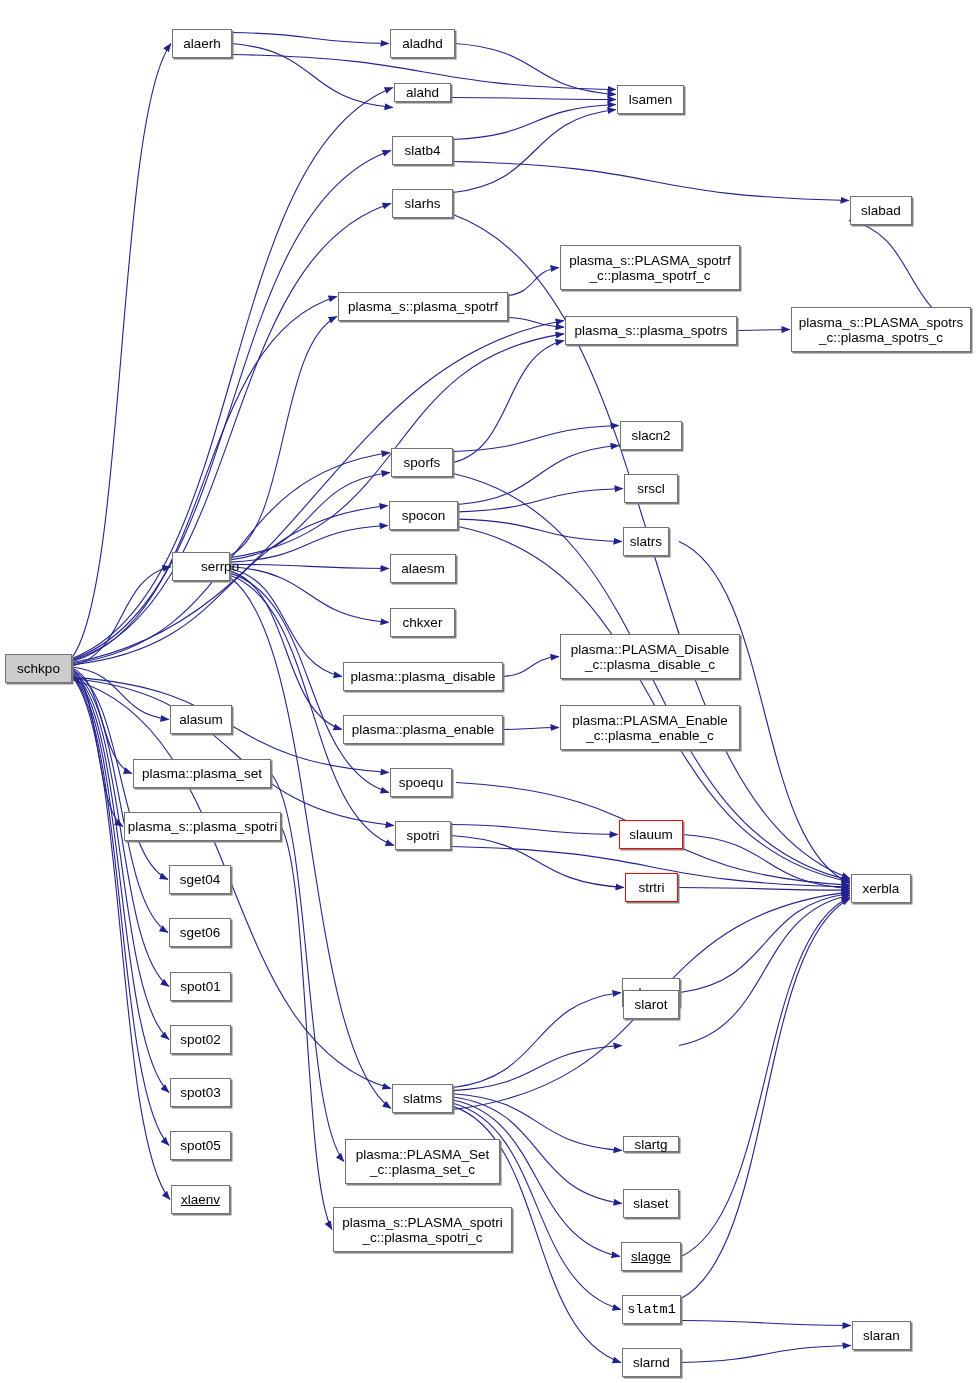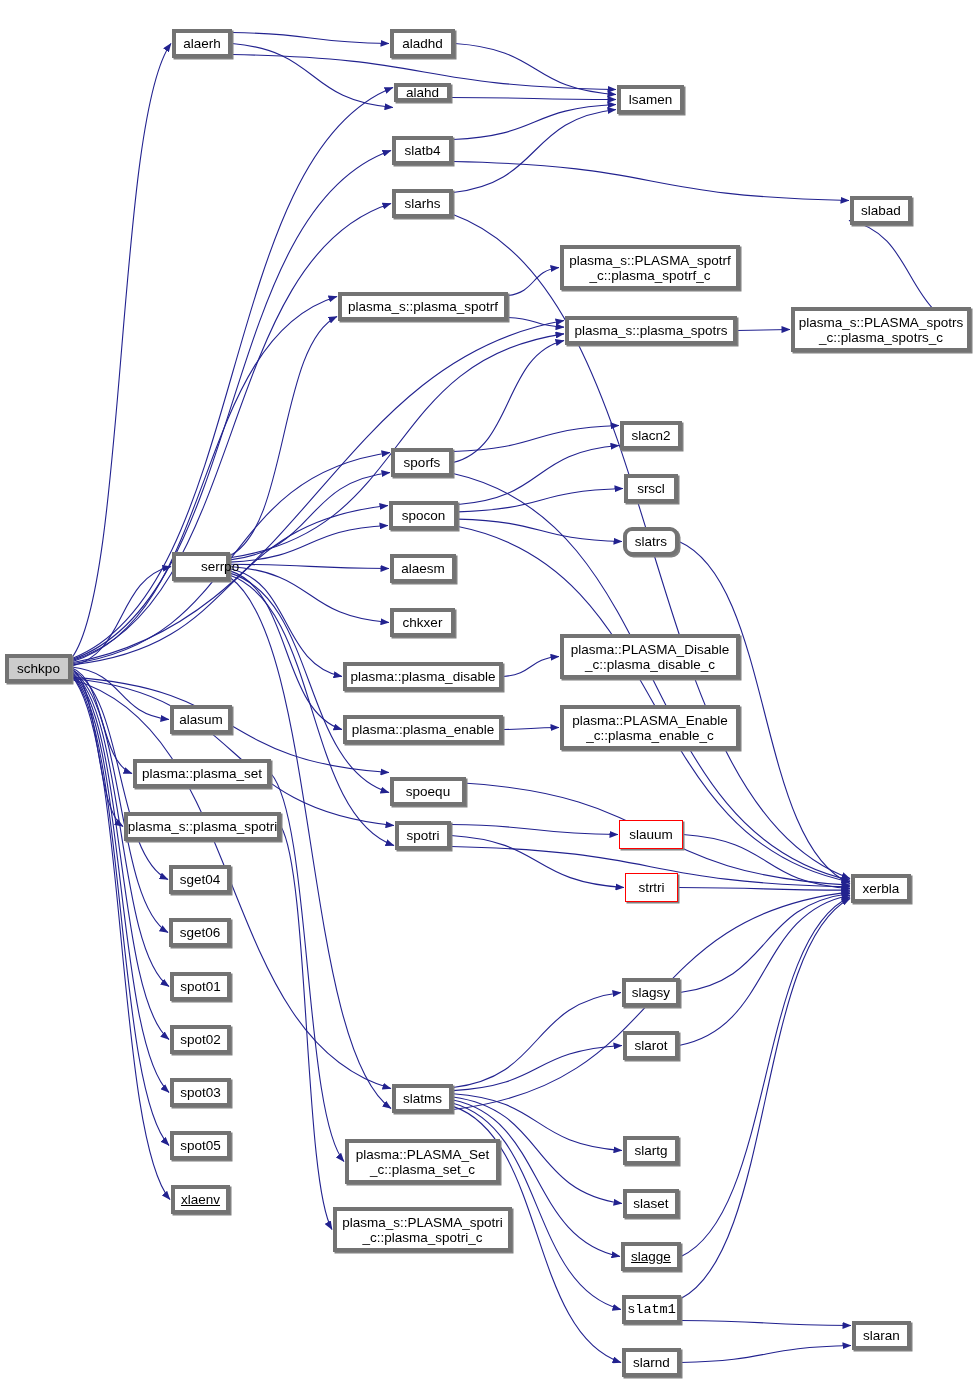--- a/index.html
+++ b/index.html
@@ -8,21 +8,21 @@
     width:979px;height:1383px;
     background:#ffffff;
     font-family:"Liberation Sans", sans-serif;
     overflow:hidden;
   }
   svg#edges{position:absolute;left:0;top:0;width:979px;height:1383px;}
   .node{
     position:absolute;
     box-sizing:border-box;
     background:#ffffff;
-    border:4px solid #737373;
+    border:1px solid #737373;
     box-shadow:1.5px 1.5px 0 0 #808080;
     display:flex;
     align-items:center;
     justify-content:center;
     text-align:center;
     color:#000000;
     font-size:13.5px;
     line-height:15px;
     white-space:pre-line;
     z-index:5;
@@ -136,49 +136,49 @@
       <div class="node" style="left: 565px; top: 316px; width: 172px; height: 29px;">plasma_s::plasma_spotrs</div>
       <div class="node" style="left: 791px; top: 307px; width: 180px; height: 45px;">plasma_s::PLASMA_spotrs
 _c::plasma_spotrs_c</div>
       <div class="node" style="left: 172px; top: 552px; width: 58px; height: 29px; padding-left: 38px;">serrpo</div>
       <div class="node" style="left: 391px; top: 448px; width: 62px; height: 29px;">sporfs</div>
       <div class="node" style="left: 389px; top: 501px; width: 69px; height: 29px;">spocon</div>
       <div class="node" style="left: 390px; top: 554px; width: 66px; height: 29px;">alaesm</div>
       <div class="node" style="left: 390px; top: 608px; width: 65px; height: 29px;">chkxer</div>
       <div class="node" style="left: 620px; top: 421px; width: 62px; height: 29px;">slacn2</div>
       <div class="node" style="left: 624px; top: 474px; width: 54px; height: 29px;">srscl</div>
-      <div class="node" style="left: 623px; top: 527px; width: 56px; height: 29px; border-radius: 9px;">slatrs</div>
+      <div class="node" style="left: 623px; top: 527px; width: 46px; height: 29px;">slatrs</div>
       <div class="node" style="left: 560px; top: 634px; width: 180px; height: 45px;">plasma::PLASMA_Disable
 _c::plasma_disable_c</div>
       <div class="node" style="left: 560px; top: 705px; width: 180px; height: 45px;">plasma::PLASMA_Enable
 _c::plasma_enable_c</div>
       <div class="node" style="left: 343px; top: 662px; width: 160px; height: 29px;">plasma::plasma_disable</div>
       <div class="node" style="left: 343px; top: 715px; width: 160px; height: 29px;">plasma::plasma_enable</div>
-      <div class="node" style="left: 390px; top: 768px; width: 76px; height: 29px; margin-top: 9px;">spoequ</div>
+      <div class="node" style="left: 390px; top: 768px; width: 62px; height: 29px;">spoequ</div>
       <div class="node" style="left: 395px; top: 821px; width: 56px; height: 29px;">spotri</div>
       <div class="node warn" style="left: 619px; top: 820px; width: 64px; height: 29px;">slauum</div>
       <div class="node warn" style="left: 625px; top: 873px; width: 53px; height: 29px;">strtri</div>
       <div class="node" style="left: 851px; top: 874px; width: 60px; height: 29px;">xerbla</div>
       <div class="node" style="left: 170px; top: 705px; width: 62px; height: 29px;">alasum</div>
       <div class="node" style="left: 133px; top: 759px; width: 138px; height: 29px;">plasma::plasma_set</div>
       <div class="node" style="left: 124px; top: 812px; width: 157px; height: 29px;">plasma_s::plasma_spotri</div>
       <div class="node" style="left: 169px; top: 865px; width: 62px; height: 29px;">sget04</div>
       <div class="node" style="left: 169px; top: 918px; width: 62px; height: 29px;">sget06</div>
       <div class="node" style="left: 170px; top: 972px; width: 61px; height: 29px;">spot01</div>
       <div class="node" style="left: 170px; top: 1025px; width: 61px; height: 29px;">spot02</div>
       <div class="node" style="left: 170px; top: 1078px; width: 61px; height: 29px;">spot03</div>
       <div class="node" style="left: 170px; top: 1131px; width: 61px; height: 29px;">spot05</div>
       <div class="node" style="left: 171px; top: 1185px; width: 59px; height: 29px; text-decoration: underline;">xlaenv</div>
       <div class="node" style="left: 392px; top: 1084px; width: 61px; height: 29px;">slatms</div>
       <div class="node" style="left: 345px; top: 1139px; width: 155px; height: 45px;">plasma::PLASMA_Set
 _c::plasma_set_c</div>
       <div class="node" style="left: 333px; top: 1207px; width: 179px; height: 45px;">plasma_s::PLASMA_spotri
 _c::plasma_spotri_c</div>
       <div class="node" style="left: 622px; top: 978px; width: 58px; height: 29px;">slagsy</div>
-      <div class="node" style="left: 623px; top: 1031px; width: 56px; height: 29px;">slarot</div>
-      <div class="node" style="left: 623px; top: 1136px; width: 56px; height: 29px;">slartg</div>
+      <div class="node" style="left: 623px; top: 990px; width: 56px; height: 29px;">slarot</div>
+      <div class="node" style="left: 623px; top: 1136px; width: 56px; height: 16px;">slartg</div>
       <div class="node" style="left: 623px; top: 1189px; width: 56px; height: 29px;">slaset</div>
       <div class="node" style="left: 621px; top: 1242px; width: 60px; height: 29px; text-decoration: underline;">slagge</div>
       <div class="node" style="left: 622px; top: 1295px; width: 59px; height: 29px; font-family: Liberation Mono, monospace;">slatm1</div>
       <div class="node" style="left: 622px; top: 1348px; width: 59px; height: 29px;">slarnd</div>
       <div class="node" style="left: 852px; top: 1321px; width: 59px; height: 29px;">slaran</div>
     </div>
 </div>
 
 </body></html>

